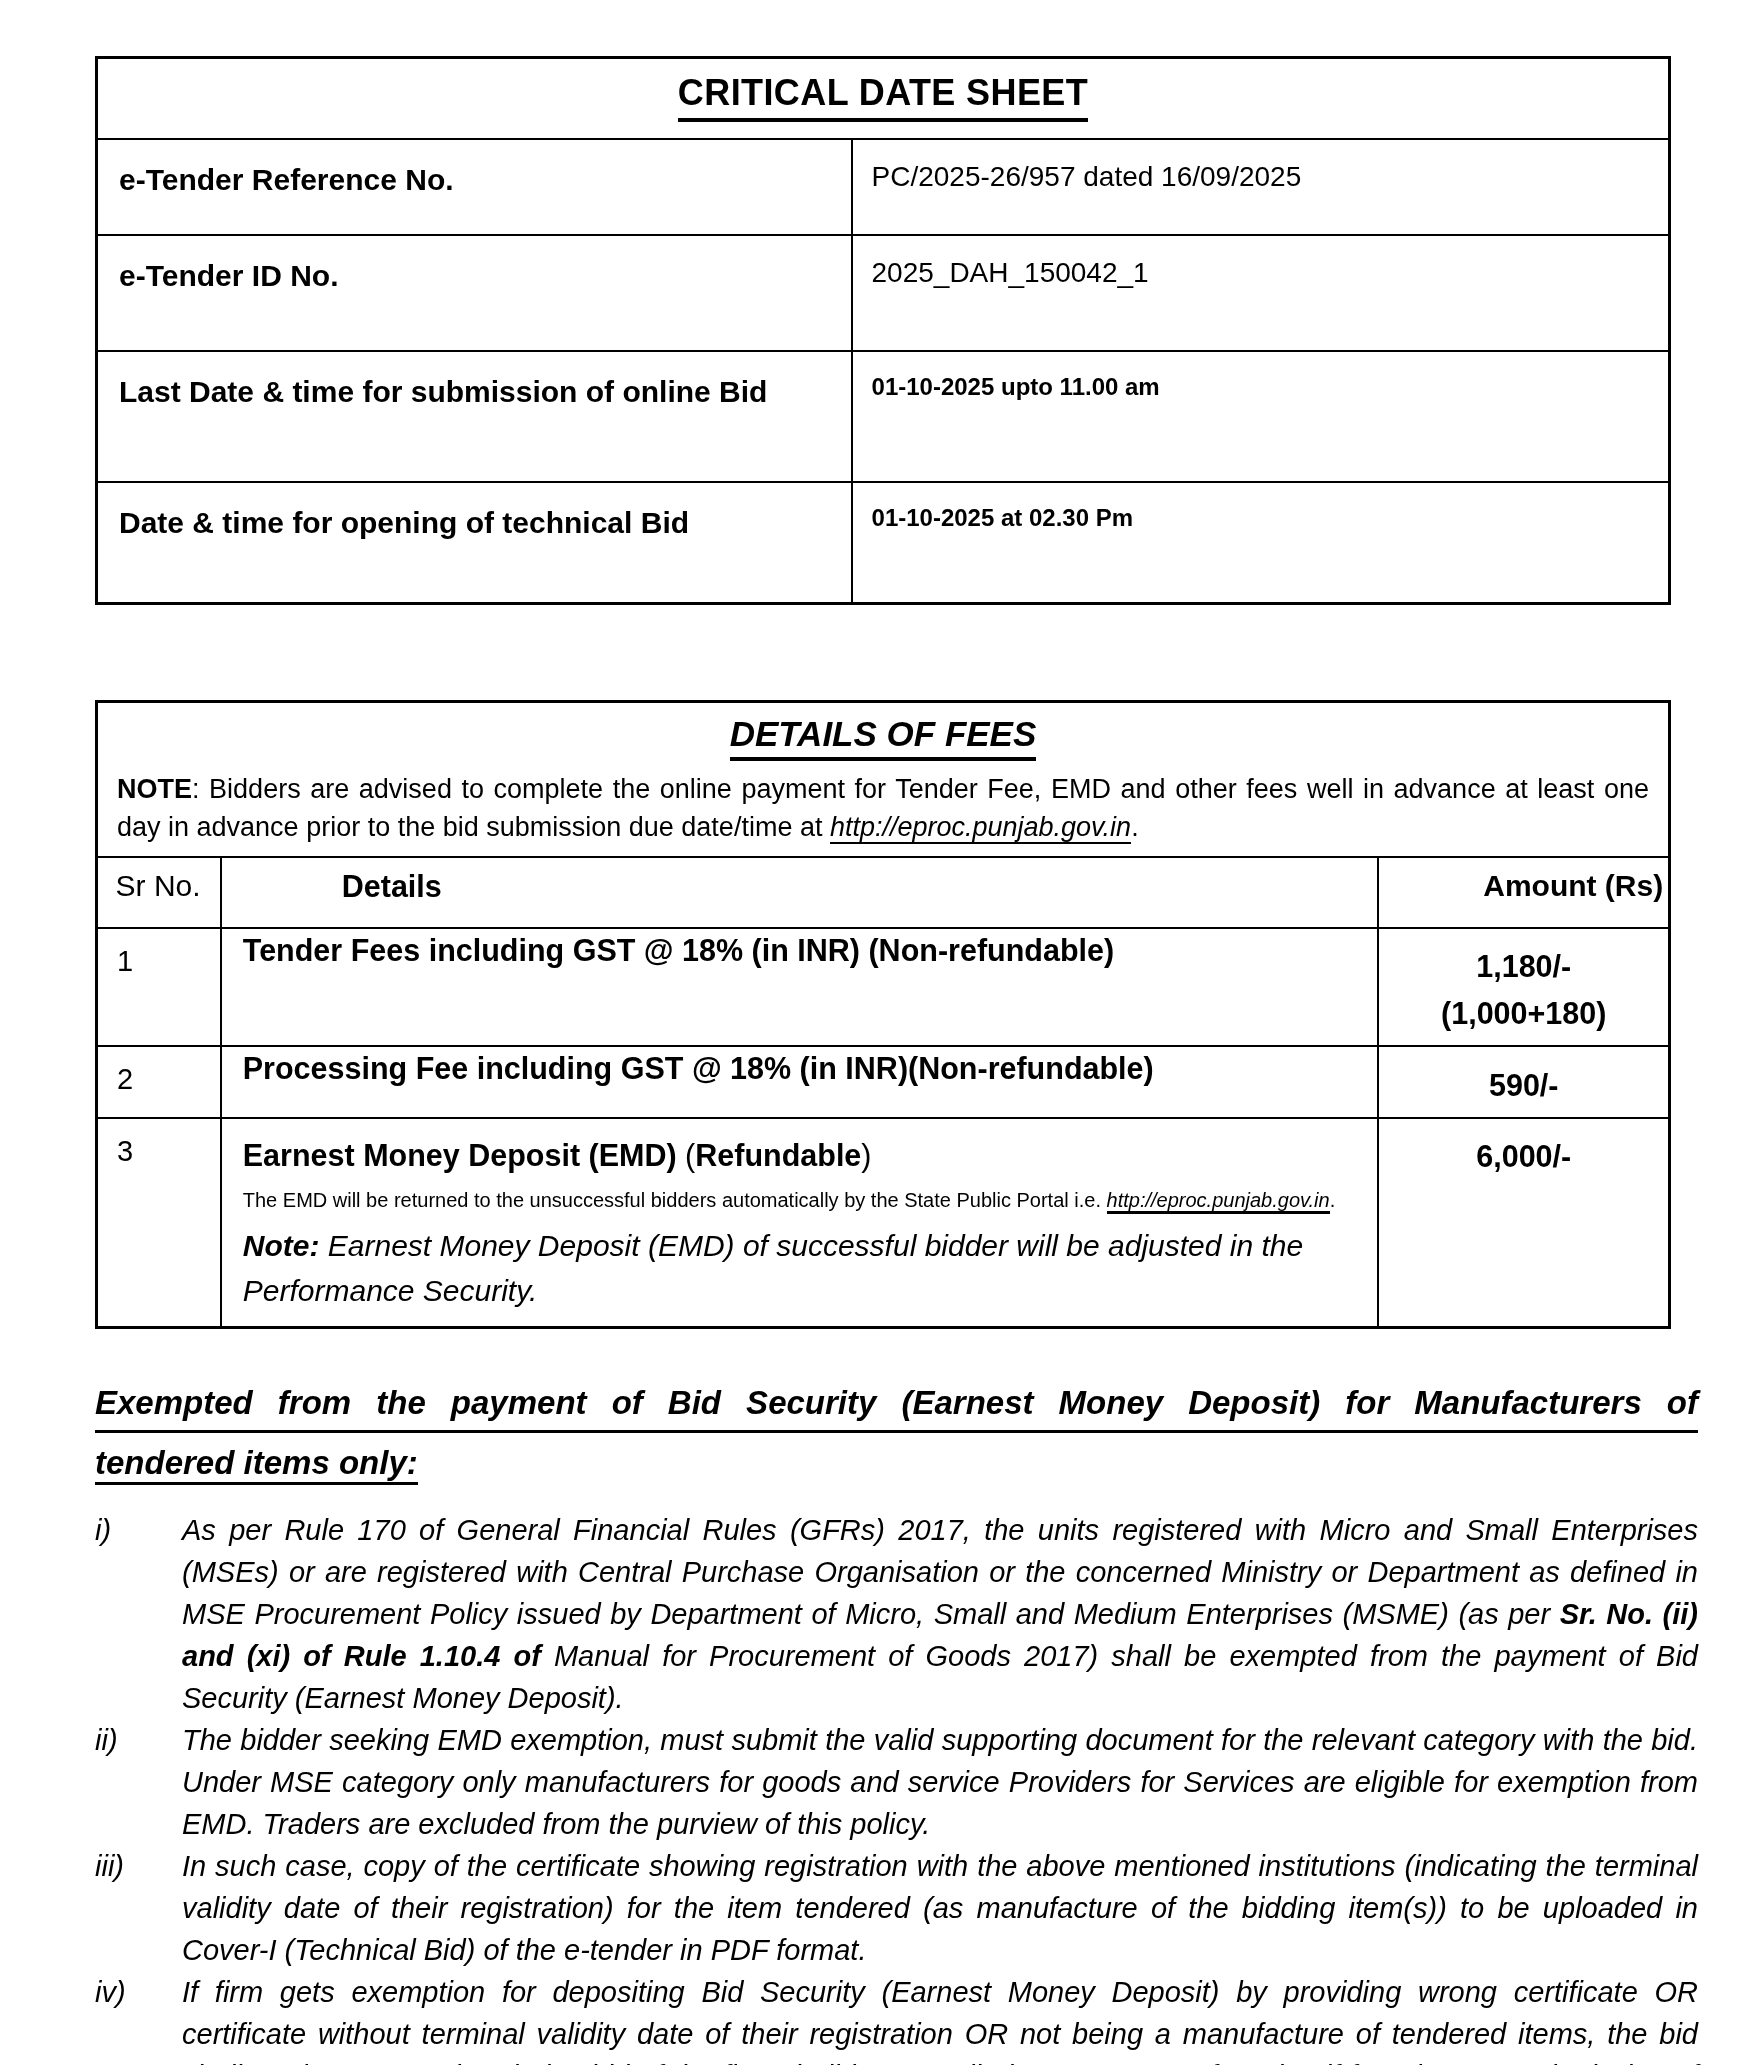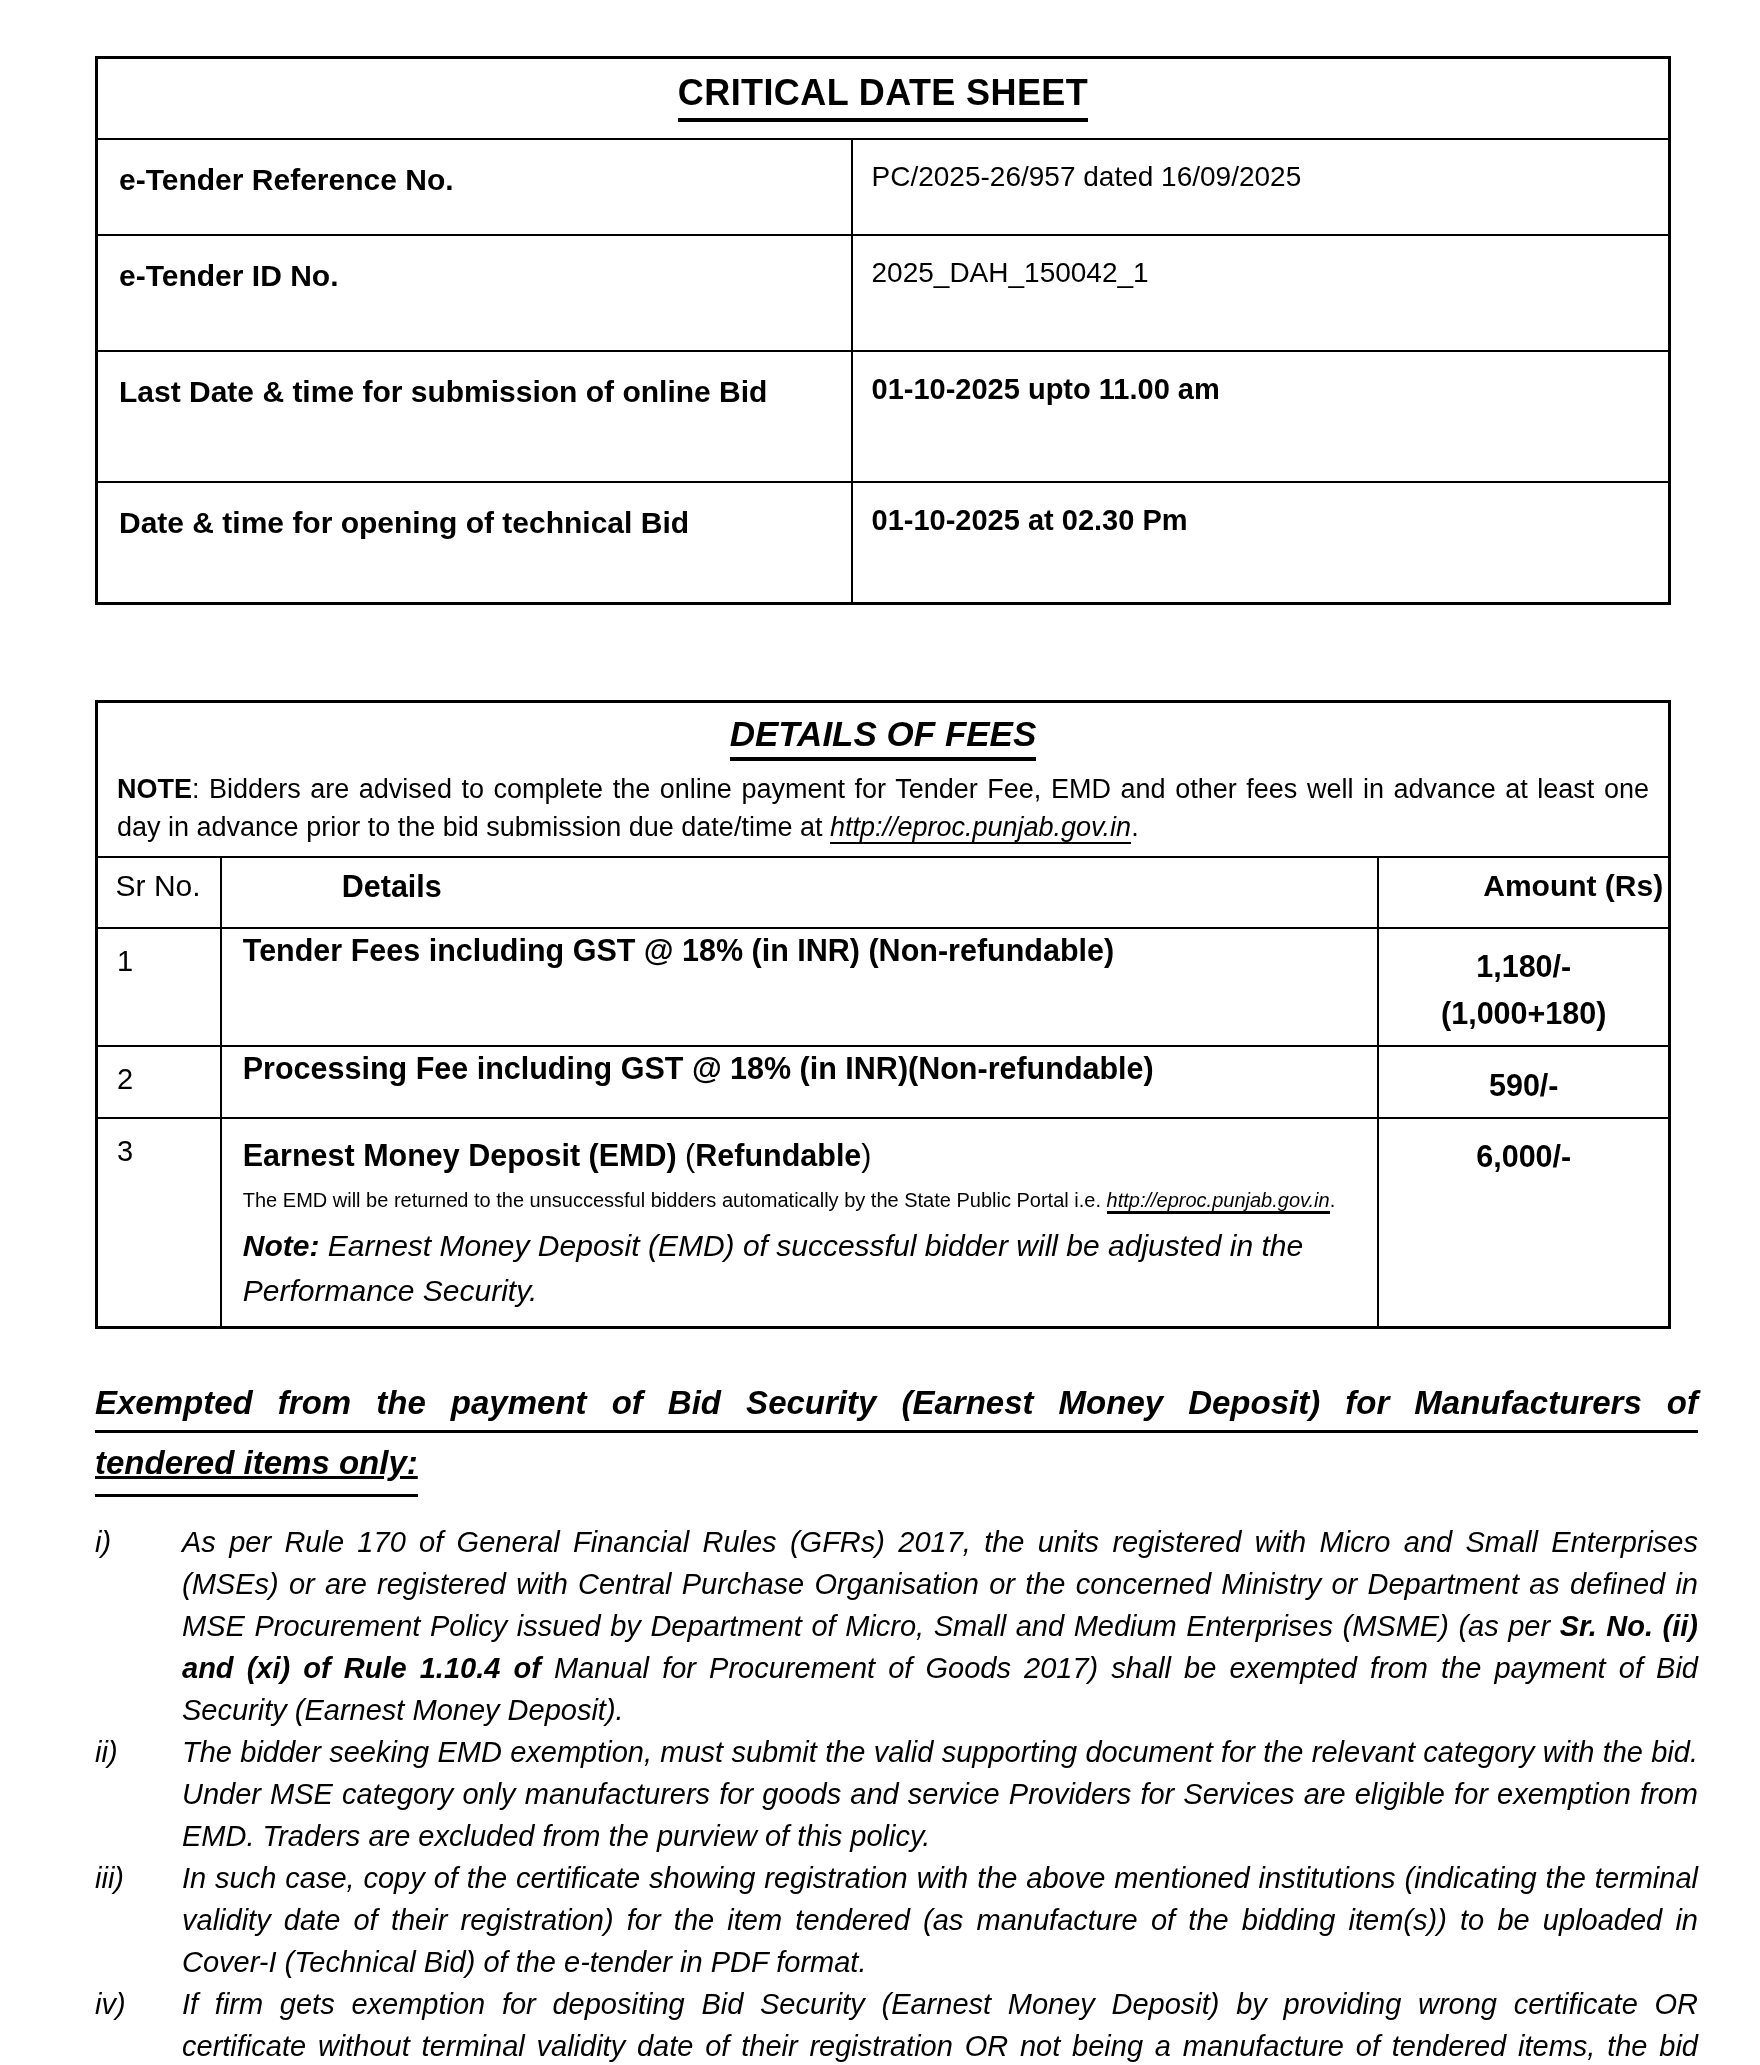--- a/index.html
+++ b/index.html
@@ -16,21 +16,21 @@
   table { border: 3.2px solid #000; }
 
   
   .cds-title-cell { text-align: center; padding: 13px 8px 16px; }
   .cds-title {
     font-size: 36px; font-weight: bold; letter-spacing: 0.4px;
     border-bottom: 4px solid #000; padding-bottom: 4px; display: inline-block;
   }
   .cds-label { font-weight: bold; font-size: 30px; padding: 22.5px 16px 8px 21px; }
   .cds-value { font-size: 28px; padding: 21px 16px 8px 19px; }
-  .cds-value.bold-val { font-weight: bold; font-size: 29px; }
+  .cds-value.bold-val { font-weight: bold; font-size: 24px; }
 
   
   .fees-table { margin-top: 95px; }
   .fees-top-cell { padding: 11.2px 19px 4.8px; }
   .fees-title-wrap { text-align: center; }
   .fees-title {
     font-size: 35px; font-weight: bold; display: inline-block;
     border-bottom: 4px solid #000; padding-bottom: 3.2px; font-style: italic;
   }
   .fees-note { font-size: 27px; line-height: 38px; text-align: justify; margin: 9.6px 0 4.8px; }
@@ -53,21 +53,21 @@
   .emd-note { font-size: 30px; line-height: 45px; font-style: italic; }
   .emd-note .note-lbl { font-weight: bold; }
 
   
   .exempt-heading { margin-top: 55px; font-weight: bold; font-style: italic; font-size: 33px; }
   .exempt-line1 {
     text-align: justify; text-align-last: justify;
     border-bottom: 3.2px solid #000; padding-bottom: 8px; margin-bottom: 11.2px;
   }
   .exempt-line2 { margin-bottom: 24px; }
-  .exempt-line2 span { border-bottom: 3.2px solid #000; padding-bottom: 12px; display: inline-block; text-decoration: underline; }
+  .exempt-line2 span { border-bottom: 3.2px solid #000; padding-bottom: 0; display: inline-block; }
 
   .exempt-list { font-style: italic; font-size: 29px; line-height: 42px; }
   .list-item { display: flex; }
   .list-num { width: 87px; flex: none; }
   .list-text { flex: 1; text-align: justify; }
   .list-text b { font-weight: bold; }
 </style>
 </head>
 <body>
 

